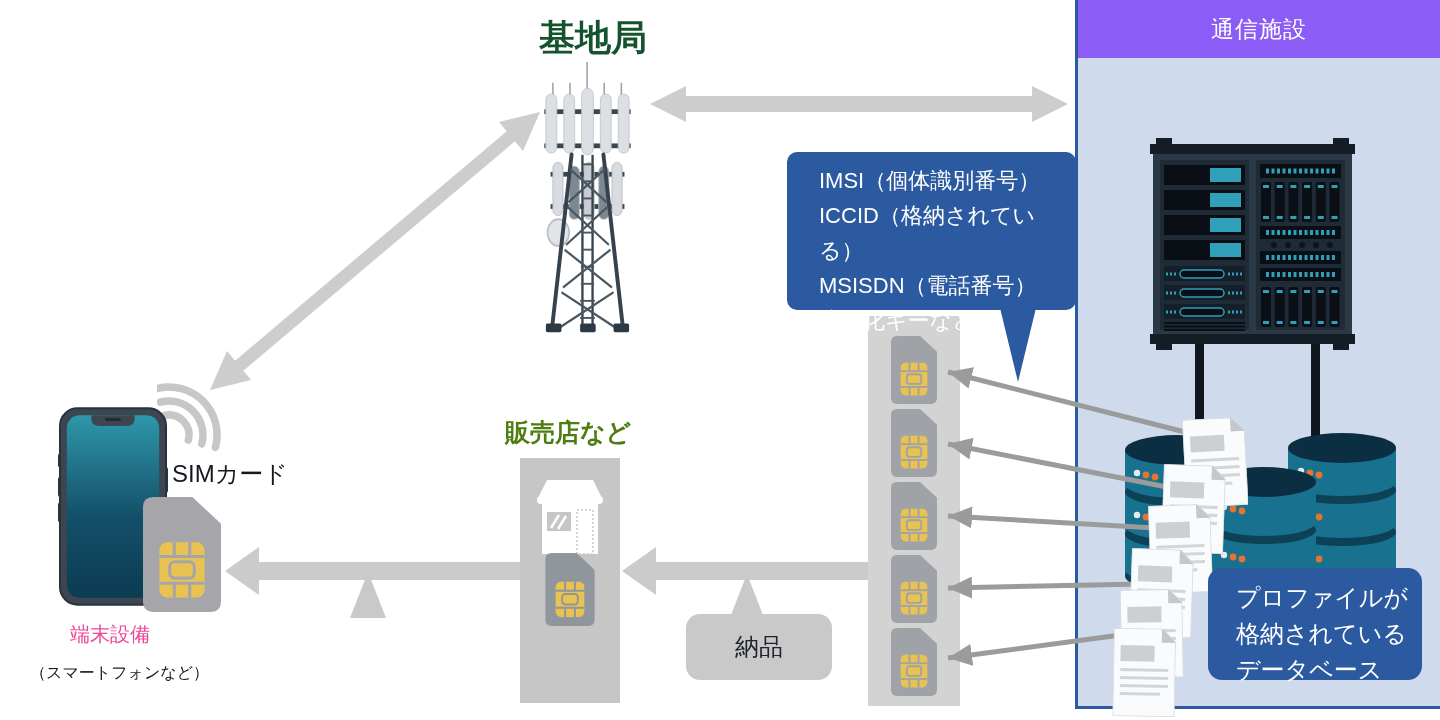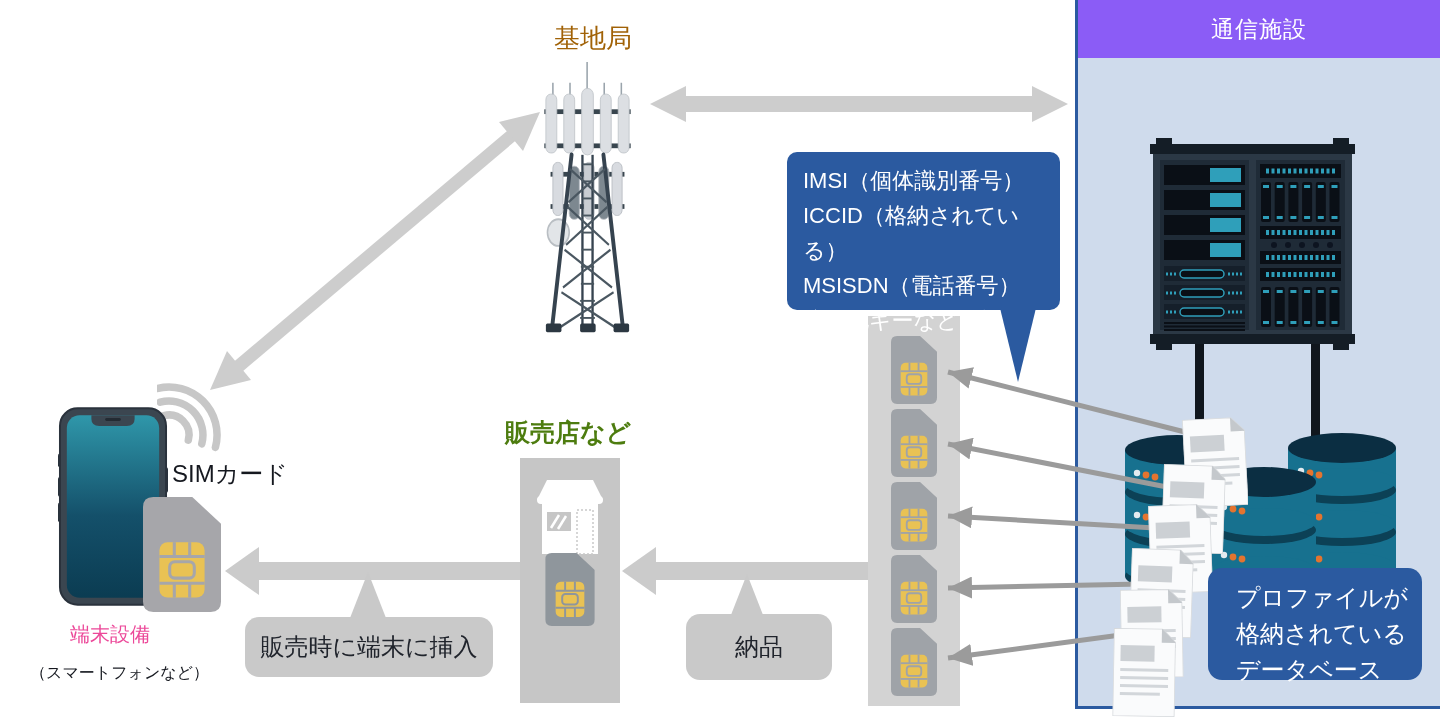--- a/index.html
+++ b/index.html
@@ -6,28 +6,28 @@
   #canvas{position:relative;width:1440px;height:720px;background:#ffffff;overflow:hidden;
           font-family:"Liberation Sans","DejaVu Sans",sans-serif;color:#1a1a1a;}
   .abs{position:absolute;}
   .ctr{display:flex;align-items:center;justify-content:center;}
   
   .facility{left:1075px;top:0;width:362px;height:706px;background:#cfdbec;
             border-left:3px solid #2b5aa0;border-right:3px solid #2b5aa0;border-bottom:3px solid #2b5aa0;}
   .facility-header{left:0;top:0;width:100%;height:58px;background:#8b5cf6;color:#ffffff;
                    font-size:23px;letter-spacing:1px;}
   
-  .title-lg{font-size:26px;font-weight:normal;color:#a16207;}
+  .title-lg{font-size:36px;font-weight:bold;color:#14532d;}
   .label-md{font-size:25px;font-weight:600;color:#4d7c0f;}
   .label-sm{font-size:24px;color:#15181f;}
   .dev-label{font-size:20px;font-weight:normal;color:#ec4899;}
   .dev-sub{font-size:16px;color:#15181f;}
   
   .callout{background:#2b5aa0;color:#ffffff;border-radius:10px;font-size:22px;line-height:35px;
-           padding:11px 0 0 16px;}
+           padding:11px 0 0 32px;}
   .callout-tri{width:0;height:0;border-left:18px solid transparent;border-right:18px solid transparent;
                border-top:74px solid #2b5aa0;}
   .dbbox{background:#2b5aa0;color:#ffffff;border-radius:14px;font-size:24px;line-height:36px;
          padding:12px 0 0 28px;}
   
   .bubble{background:#c9c9c9;border-radius:14px;font-size:24px;font-weight:500;color:#20242c;}
   .bubble-tri{width:0;height:0;border-left:18px solid transparent;border-right:18px solid transparent;
               border-bottom:46px solid #c9c9c9;}
   .gray-block{background:#c6c6c6;}
   .stack-block{background:#d3d3d3;}
@@ -202,23 +202,20 @@
   <svg class="abs" style="left:225px;top:543px;" width="295" height="56" viewBox="0 0 295 56">
     <rect x="30" y="19" width="265" height="18" fill="#cbcbcb"></rect>
     <polygon points="0,28 34,4 34,52" fill="#cbcbcb"></polygon>
   </svg>
   <svg class="abs" style="left:622px;top:543px;" width="248" height="56" viewBox="0 0 248 56">
     <rect x="30" y="19" width="218" height="18" fill="#cbcbcb"></rect>
     <polygon points="0,28 34,4 34,52" fill="#cbcbcb"></polygon>
   </svg>
 
   <div class="abs bubble-tri" style="left:350px;top:572px;"></div>
-  <div class="abs bubble ctr" style="left:245px;top:617px;width:248px;height:60px;">
-    <span>販売時に端末に挿入</span>
-  </div>
   <div class="abs bubble-tri" style="left:729px;top:574px;"></div>
   <div class="abs bubble ctr" style="left:686px;top:614px;width:146px;height:66px;">
     <span>納品</span>
   </div>
 
   <div class="abs stack-block" style="left:868px;top:316px;width:92px;height:390px;"></div>
   <svg class="abs" style="left:891px;top:336px;color:#9fa3a8;" width="46" height="68" viewBox="0 0 76 112">
       <use href="#simcard"></use>
     </svg>
   <svg class="abs" style="left:891px;top:409px;color:#9fa3a8;" width="46" height="68" viewBox="0 0 76 112">

